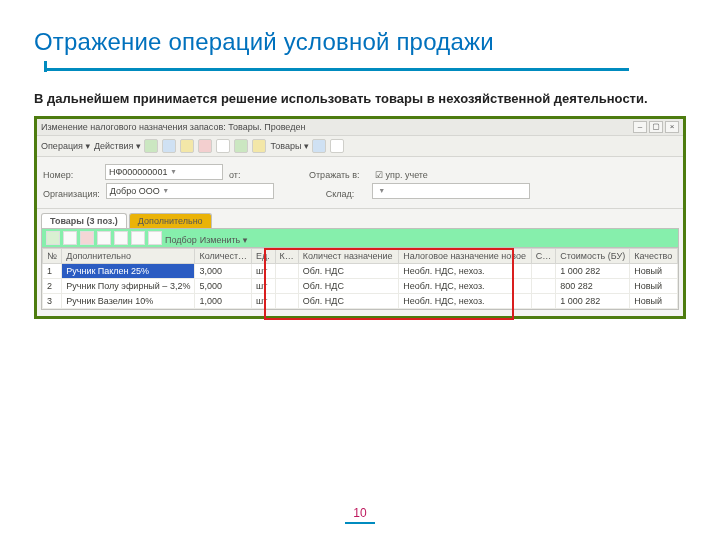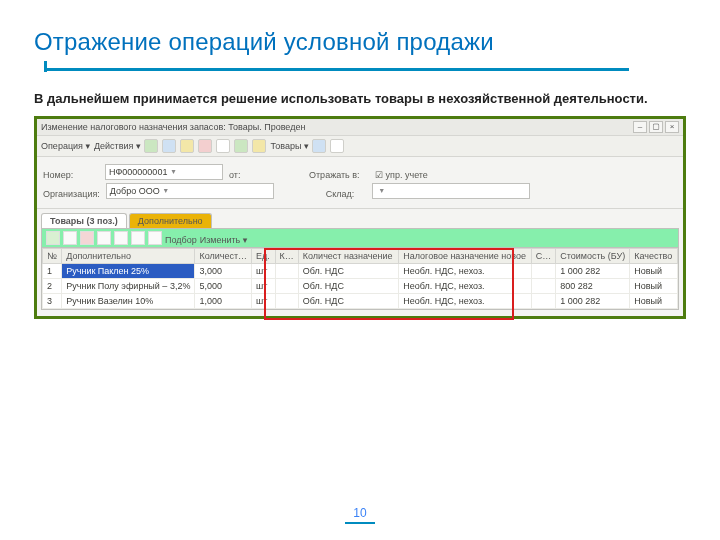--- a/index.html
+++ b/index.html
@@ -206,21 +206,21 @@
     border: 2px solid #d91e1e;
     pointer-events: none;
   }
 
   .pagenum {
     position: absolute;
     bottom: 16px;
     left: 0; right: 0;
     text-align: center;
     font-size: 12px;
-    color: #3b82f6;
+    color: #be185d;
   }
   .pagenum span {
     display: inline-block;
     border-bottom: 2px solid #008bbf;
     padding: 0 8px 2px 8px;
   }
 </style>
 </head>
 <body>
 

